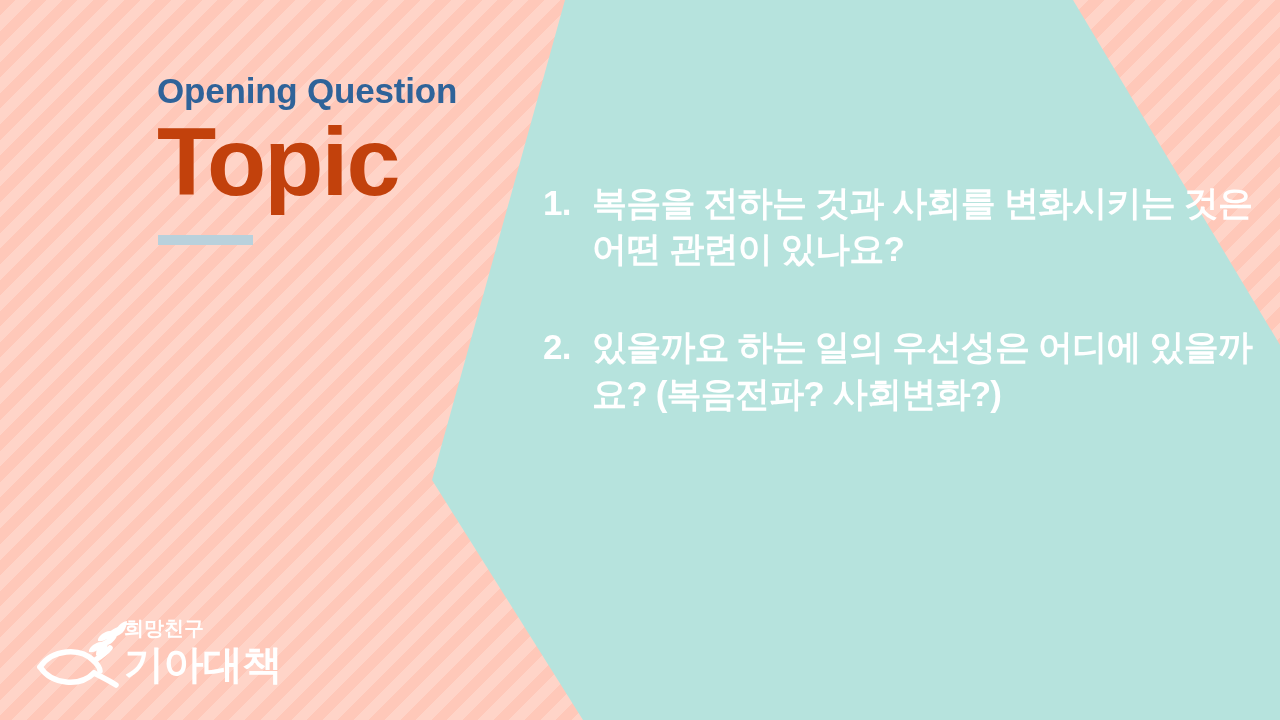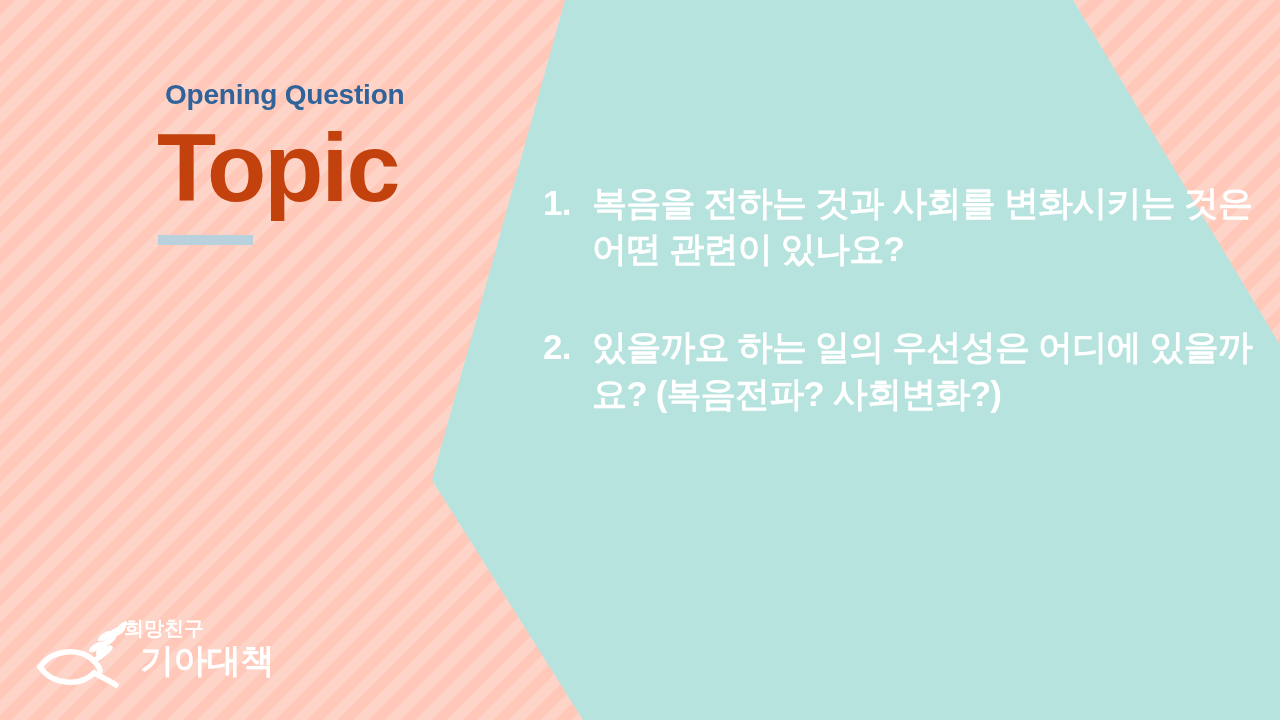--- a/index.html
+++ b/index.html
@@ -42,26 +42,26 @@
   }
 
   
   .title-block {
     position: absolute;
     left: 157px;
     top: 72px;
     width: 420px;
   }
   .eyebrow {
-    font-size: 28px;
+    font-size: 35px;
     font-weight: bold;
     color: #2F6399;
     letter-spacing: -0.2px;
     line-height: 1.1;
-    margin: 8px;
+    margin: 0;
     white-space: nowrap;
   }
   .main-title {
     font-size: 97px;
     font-weight: bold;
     color: #c2410c;
     line-height: 1.0;
     letter-spacing: -2px;
     margin: 0;
     margin-top: 2px;
@@ -134,25 +134,25 @@
     color: #FFFFFF;
     font-size: 20px;
     font-weight: bold;
     letter-spacing: 0px;
     line-height: 1.1;
     margin: 0;
     white-space: nowrap;
   }
   .logo-main {
     color: #FFFFFF;
-    font-size: 34px;
+    font-size: 40px;
     font-weight: bold;
     letter-spacing: -0.5px;
     line-height: 1.15;
-    margin: 16px;
+    margin: 0;
     margin-top: 2px;
     white-space: nowrap;
   }
 </style>
 </head>
 <body>
 
 <div id="slide">
 
   <div class="bg-stripes"></div>

